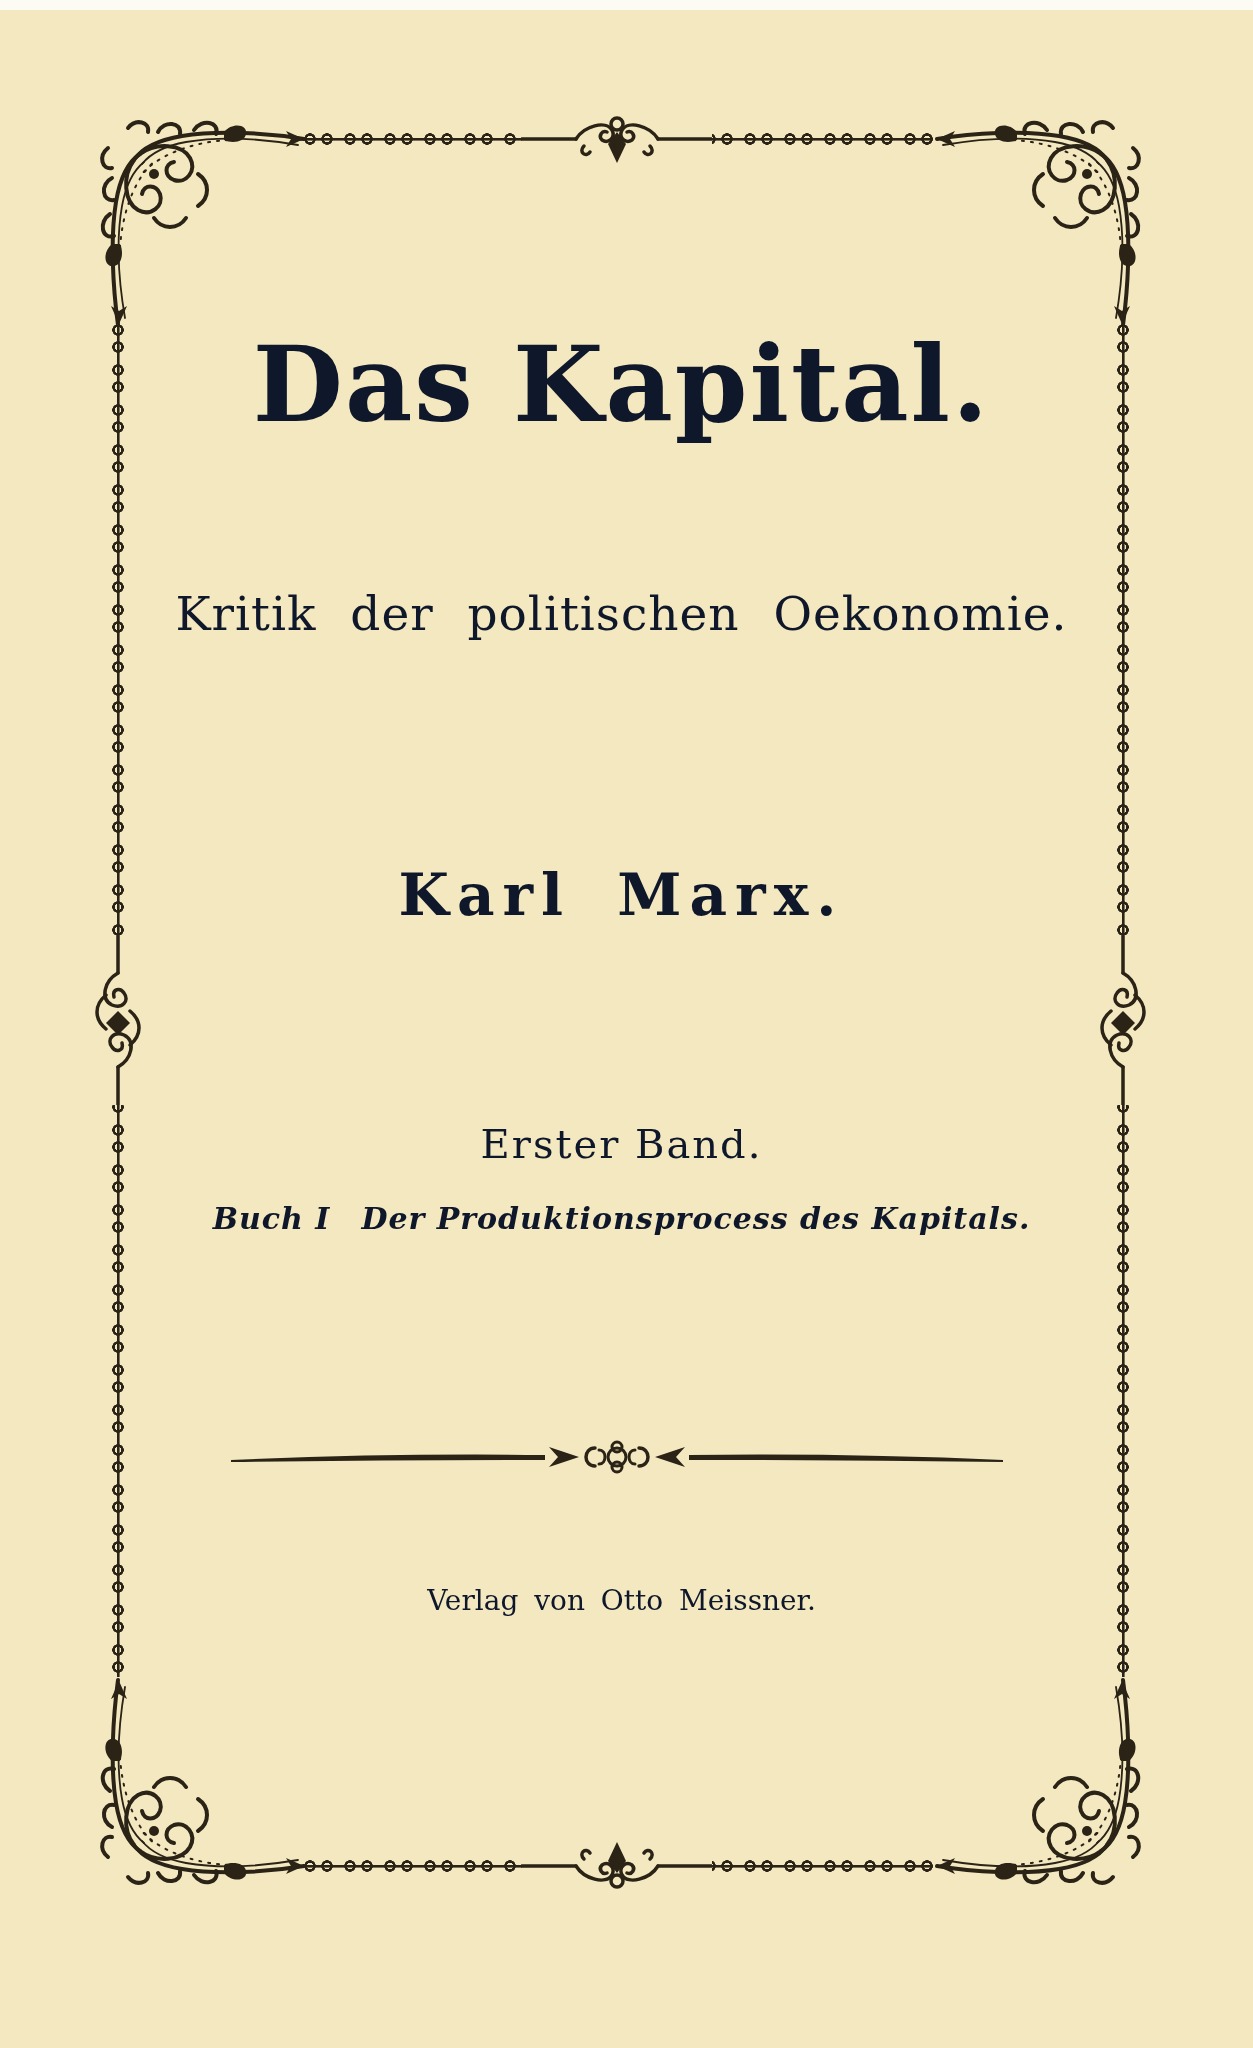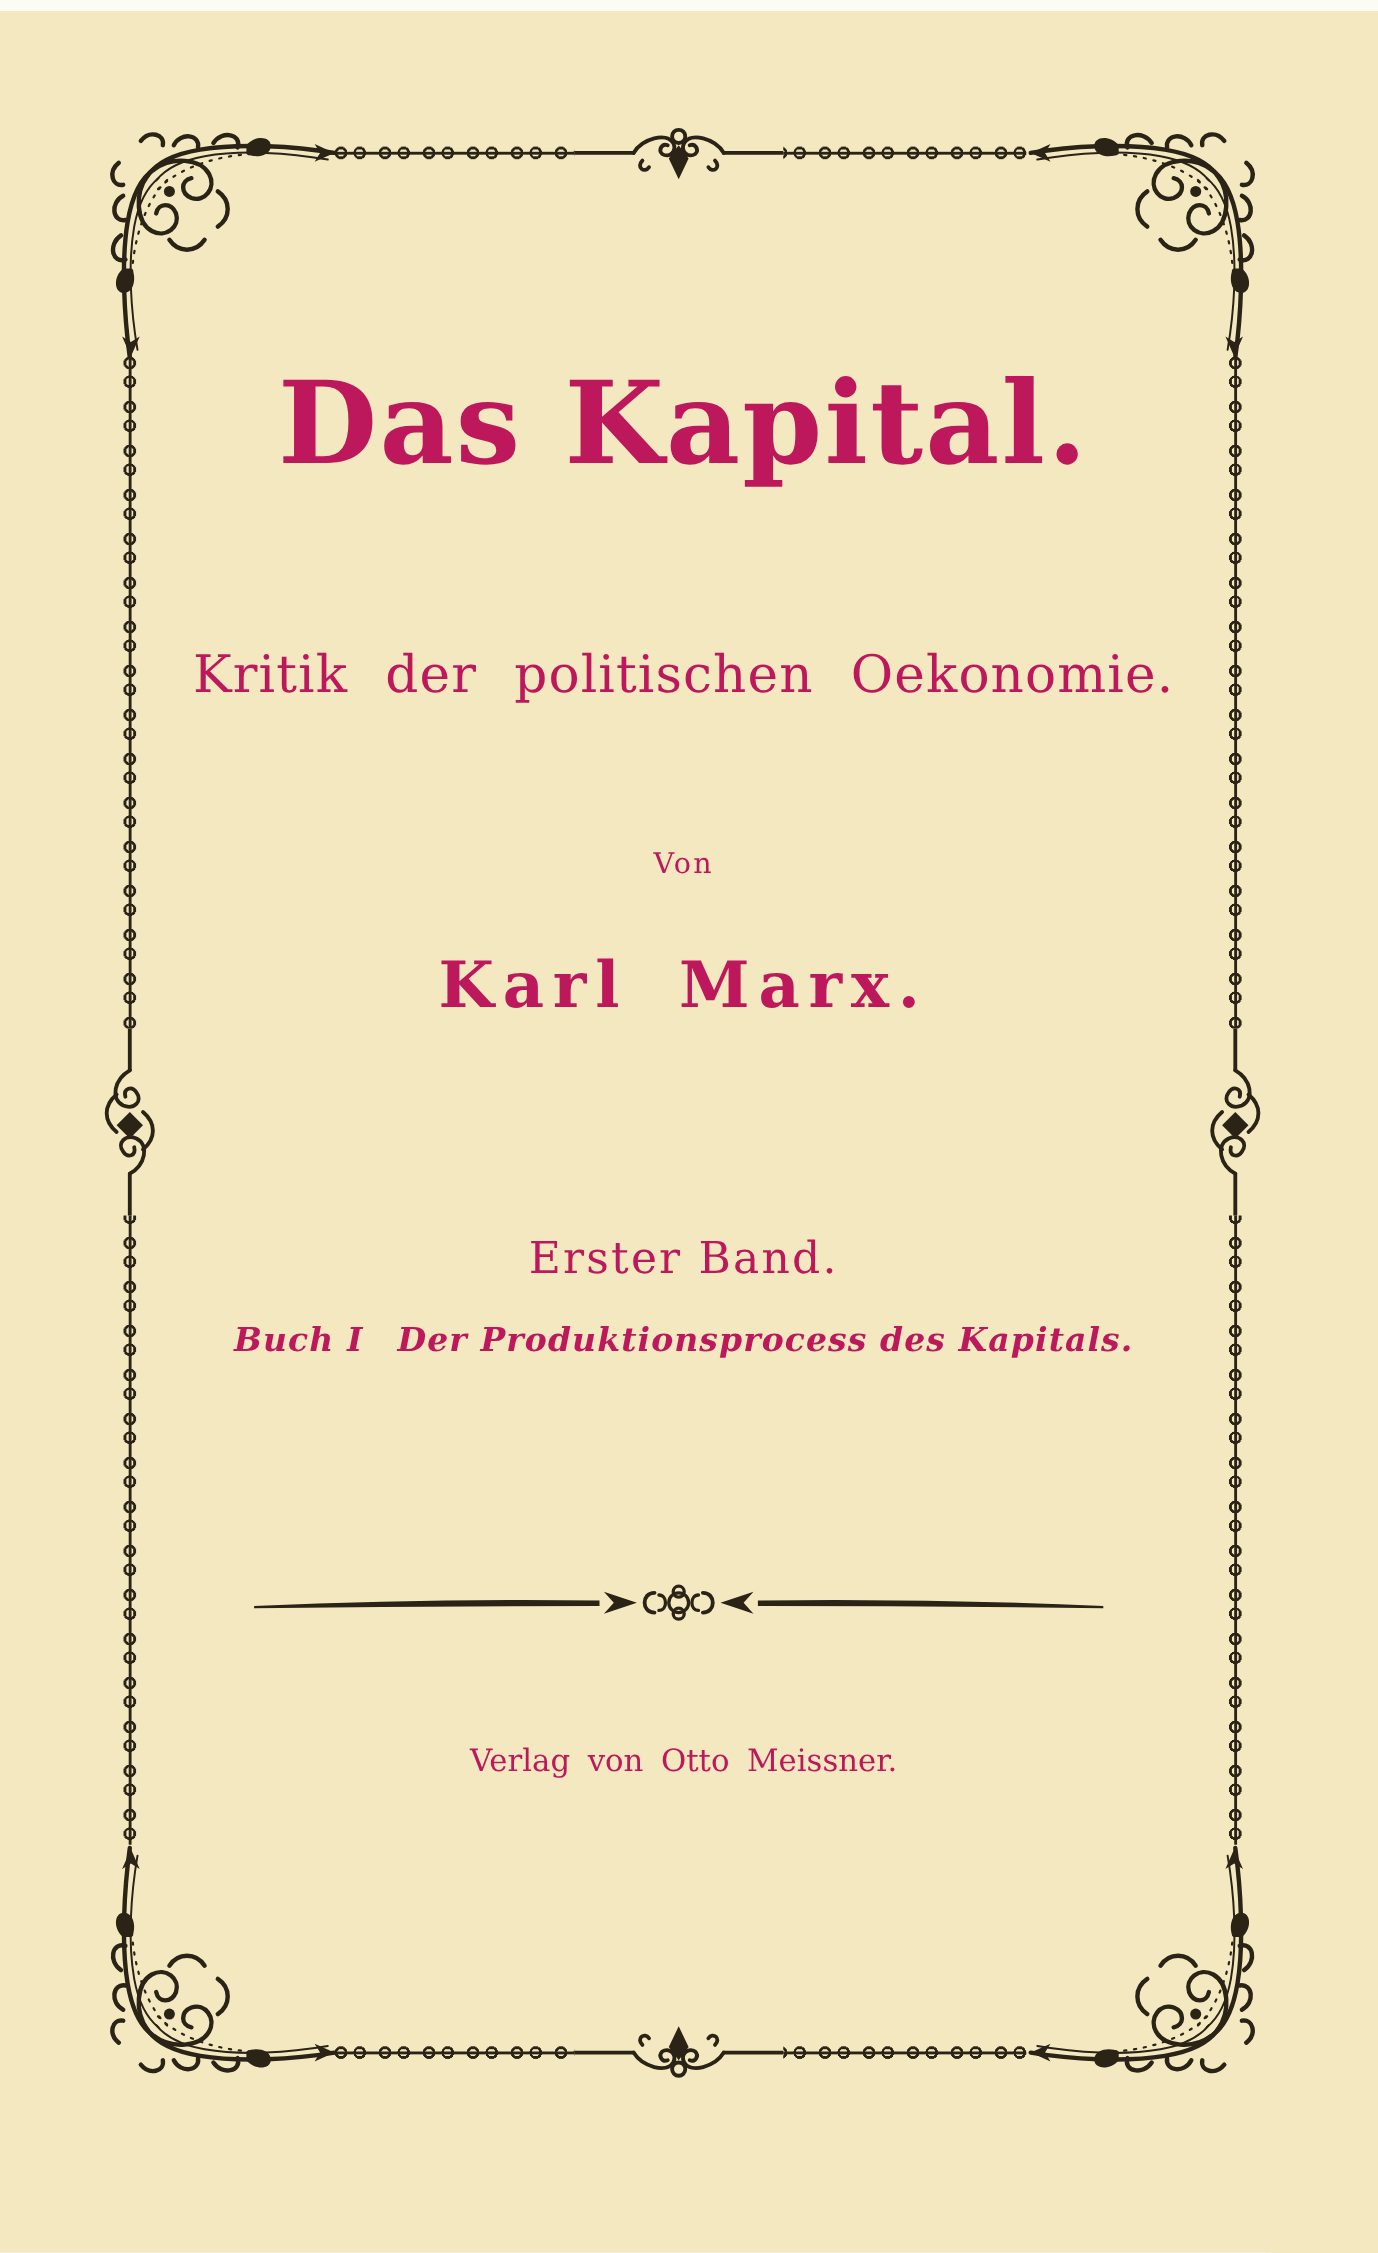--- a/index.html
+++ b/index.html
@@ -5,21 +5,21 @@
   html,body{margin:0;padding:0;}
   body{
     width:1253px;height:2048px;position:relative;
     background:#fcfbf4;
     font-family:"DejaVu Serif","Liberation Serif",serif;
     overflow:hidden;
   }
   .page{
     position:absolute;left:0;right:0;top:10px;bottom:0;
     background:#f3e8c0;
-    color:#be185d;
+    color:#0f172a;
   }
   
   .chain-h{
     position:absolute;height:22px;
     background-image:
       radial-gradient(circle 7px at 10px 11px, rgba(0,0,0,0) 0 3.4px, #2a2316 3.5px 5.6px, rgba(0,0,0,0) 5.9px),
       radial-gradient(circle 7px at 27px 11px, rgba(0,0,0,0) 0 3.4px, #2a2316 3.5px 5.6px, rgba(0,0,0,0) 5.9px),
       linear-gradient(#2a2316,#2a2316);
     background-size:40px 22px,40px 22px,100% 2.6px;
     background-position:0 0,0 0,0 9.7px;
@@ -139,21 +139,20 @@
       <path d="M20,60 C8,70 8,84 20,94"></path>
       <path d="M44,76 C56,86 56,100 44,110"></path>
     </g>
   </svg>
   <svg class="mid-v mid-v-right" viewBox="0 0 64 170">
       <use href="#mid-v-art"></use>
     </svg>
 
   <div class="tline title">Das Kapital.</div>
   <div class="tline subtitle">Kritik der politischen Oekonomie.</div>
-  <div class="tline von">Von</div>
   <div class="tline author">Karl Marx.</div>
   <div class="tline volume">Erster Band.</div>
   <div class="tline buch">Buch I Der Produktionsprocess des Kapitals.</div>
 
   <svg class="divider" viewBox="0 0 780 40">
     <defs>
       <g id="div-left" stroke="#2a2316" stroke-linecap="round">
         <path d="M4,22 Q160,15 318,17 L318,22 Q160,22 4,24 Z" fill="#2a2316" stroke="none"></path>
         <path d="M352,19 L322,9 L331,19 L322,29 Z" fill="#2a2316" stroke="none"></path>
         <path d="M368,10 C356,10 356,28 368,28" fill="none" stroke-width="3.5"></path>

